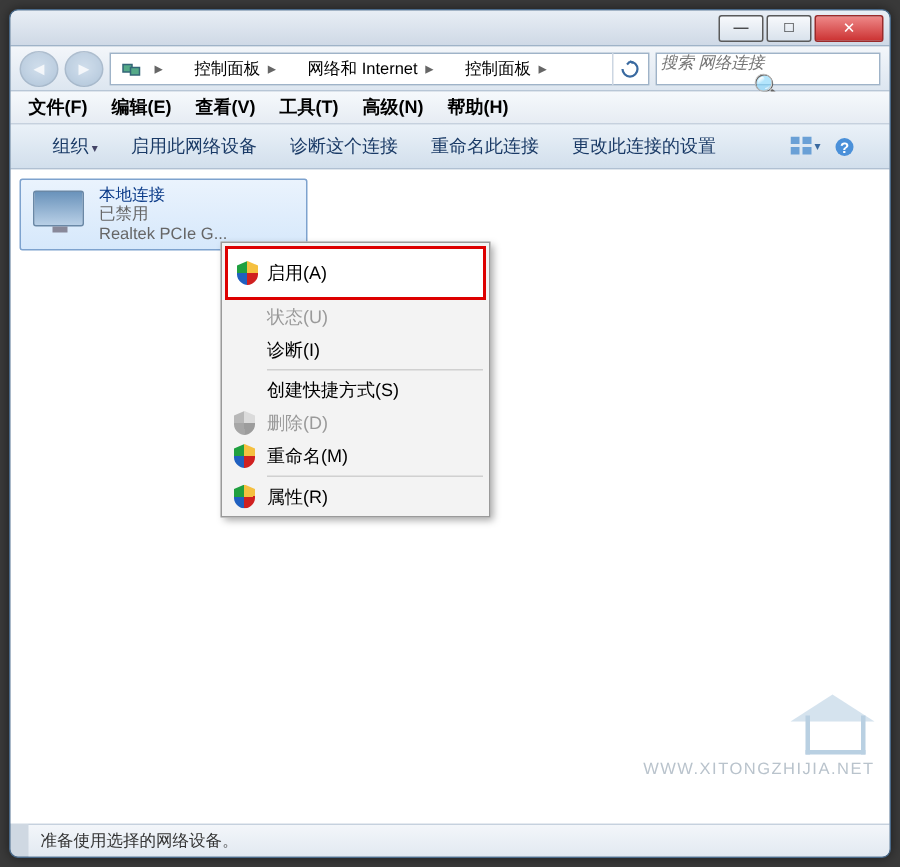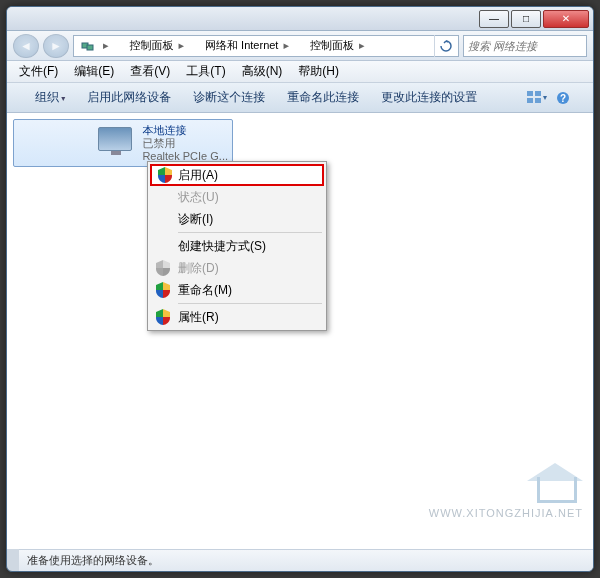--- a/index.html
+++ b/index.html
@@ -17,50 +17,50 @@
 
 
 .navbar { height: 30px; background: linear-gradient(#f3f6fa, #dde6f0); display: flex; align-items: center; padding: 3px 6px; gap: 4px; border-bottom: 1px solid #b8c6d6; }
 .nav-arrow { width: 26px; height: 24px; border-radius: 50%; background: radial-gradient(#bfd3e6, #8aa8c6); border: 1px solid #7a93ad; display: flex; align-items: center; justify-content: center; color: #fff; font-size: 12px; cursor: pointer; }
 .nav-arrow.disabled { opacity: 0.55; }
 .address { flex: 1; height: 22px; background: #fff; border: 1px solid #9fb3c8; display: flex; align-items: center; padding: 0 2px; font-size: 11px; }
 .addr-icon { width: 16px; height: 16px; margin: 0 4px; display:flex; align-items:center; justify-content:center; }
 .crumb { padding: 0 2px; cursor: pointer; margin-left: 16px; }
 .crumb-sep { color: #666; padding: 0 3px; }
 .addr-refresh { width: 22px; height: 22px; border-left: 1px solid #ccd6e2; display: flex; align-items: center; justify-content: center; }
-.searchbox { width: 124px; height: 22px; background: #fff; border: 1px solid #9fb3c8; display: flex; align-items: center; }
+.searchbox { width: 150px; height: 22px; background: #fff; border: 1px solid #9fb3c8; display: flex; align-items: center; flex-direction: column; }
 .searchbox input { flex: 1; border: none; outline: none; font-size: 11px; padding: 0 4px; color: #666; font-style: italic; background: transparent; }
 .searchbox .sicon { width: 22px; display:flex; align-items:center; justify-content:center; color:#3a6aa0; }
 
 
-.menubar { height: 22px; background: linear-gradient(#f6f9fc, #e6ecf3); border-bottom: 1px solid #c6d1de; display: flex; align-items: center; padding: 0 4px; font-size: 12px; }
+.menubar { height: 22px; background: linear-gradient(#f6f9fc, #e6ecf3); border-bottom: 1px solid #c6d1de; display: flex; align-items: center; padding: 0 4px; font-size: 12px; font-weight: bold; }
 .menu-item { padding: 2px 8px; cursor: pointer; }
 
 
 .toolbar { height: 30px; background: linear-gradient(#eaf1f8, #d2dfec); border-bottom: 1px solid #b0c0d2; display: flex; align-items: center; padding: 0 18px; font-size: 12px; gap: 2px; }
 .tool-btn { padding: 4px 10px; cursor: pointer; color: #1a3a66; }
 .tool-btn.drop::after { content: " ▾"; font-size: 8px; color: #446; }
 .toolbar-spacer { flex: 1; }
 .tool-icon { width: 24px; height: 22px; display: flex; align-items:center; justify-content:center; cursor:pointer; color:#3a6aa0; font-size:14px; }
 
 
 .content { flex: 1; background: #fff; position: relative; overflow: hidden; }
-.conn-item { position: absolute; left: 6px; top: 6px; width: 220px; height: 48px; border: 1px solid #7da2ce; background: linear-gradient(#eaf3fd, #d6e8fb); display: flex; align-items: center; padding: 4px; border-radius: 2px; justify-content: flex-end; }
+.conn-item { position: absolute; left: 6px; top: 6px; width: 192px; height: 48px; border: 1px solid #7da2ce; background: linear-gradient(#eaf3fd, #d6e8fb); display: flex; align-items: center; padding: 4px; border-radius: 2px; }
 .conn-icon { width: 42px; height: 36px; margin-right: 6px; position: relative; }
 .monitor { width: 34px; height: 24px; background: linear-gradient(#6a93bb, #b8cfe6); border: 1px solid #6a88a6; border-radius: 2px; position: absolute; top: 2px; left: 4px; }
 .monitor::after { content:""; position:absolute; bottom:-5px; left:12px; width:10px; height:4px; background:#889; }
 .conn-text { font-size: 11px; line-height: 13px; }
 .conn-name { color: #0a3a88; }
 .conn-status { color: #666; }
 .conn-desc { color: #666; }
 
 
 .ctxmenu { position: absolute; left: 140px; top: 48px; width: 180px; background: #f3f3f3; border: 1px solid #9a9a9a; box-shadow: 2px 2px 5px rgba(0,0,0,0.35); padding: 2px; font-size: 12px; }
 .ctx-item { height: 22px; display: flex; align-items: center; padding-left: 28px; position: relative; cursor: pointer; }
-.ctx-item.highlighted { border: 2px solid #d00; padding-left: 26px; height: 22px; background: #fff; }
+.ctx-item.highlighted { border: 2px solid #d00; padding-left: 26px; height: 36px; background: #fff; }
 .ctx-item.disabled { color: #9a9a9a; }
 .ctx-sep { height: 1px; background: #d0d0d0; margin: 2px 2px 2px 28px; }
 .ctx-icon { position: absolute; left: 4px; width: 18px; height: 18px; display:flex; align-items:center; justify-content:center; }
 .shield { width: 14px; height: 16px; background: conic-gradient(#f5c040 0 25%, #d02020 0 50%, #2060c0 0 75%, #20a040 0); clip-path: path('M7 0 L14 3 L14 9 C14 13 10 16 7 16 C4 16 0 13 0 9 L0 3 Z'); }
 
 
 .statusbar { height: 22px; background: linear-gradient(#f3f6fa,#e2e9f1); border-top: 1px solid #c6d1de; display:flex; align-items:center; padding:0 8px; font-size:11px; color:#333;margin-left:12px; }
 
 
 .watermark { position: absolute; right: 10px; bottom: 30px; color: #b9c3cc; font-size: 11px; letter-spacing: 1px; }

